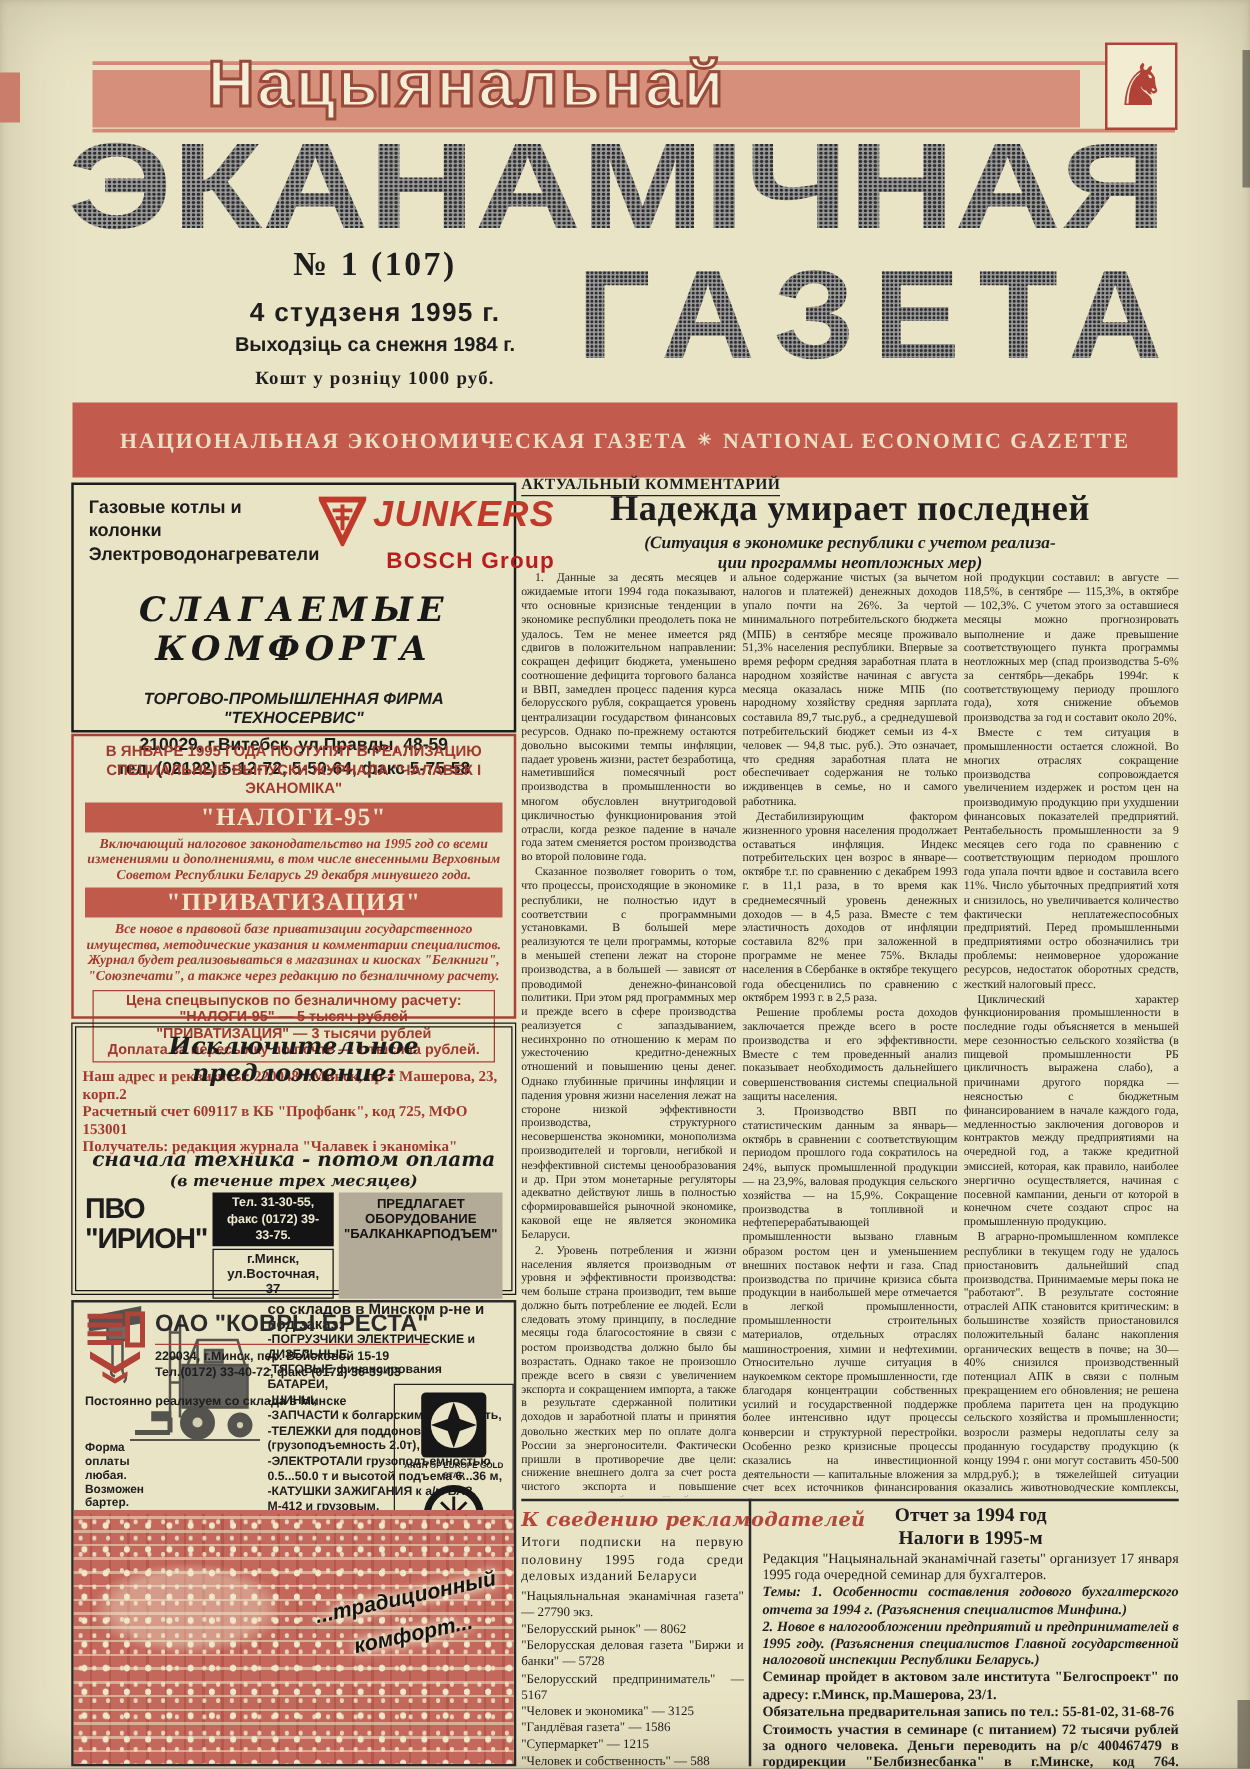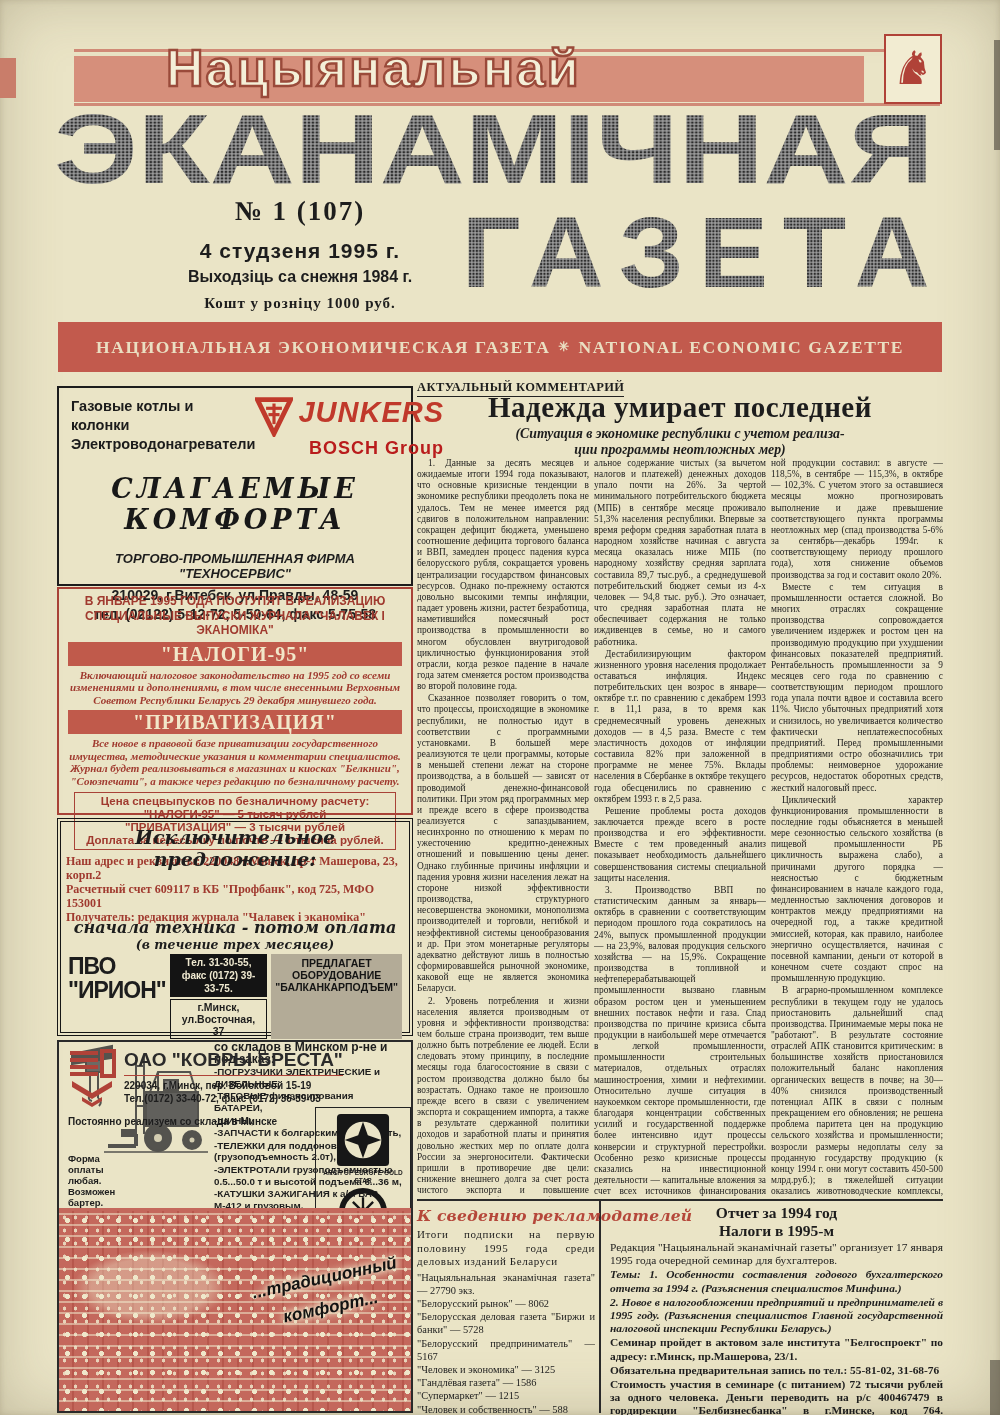--- a/index.html
+++ b/index.html
@@ -34,21 +34,21 @@
   }
   .title1{position:absolute;left:54px;top:98px;font-size:95px;line-height:100px;transform:scale(1.24,1.03);transform-origin:left top;letter-spacing:0px;}
   .title2{position:absolute;right:56px;top:200px;font-size:98px;line-height:100px;letter-spacing:14px;transform:scale(1.06,1.03);transform-origin:right top;}
   .issue-block{position:absolute;left:150px;top:196px;width:300px;text-align:center;}
   .issue-no{font-size:27px;font-weight:700;letter-spacing:2px;}
   .issue-date{font-family:"Liberation Sans",sans-serif;font-size:21px;font-weight:700;margin-top:12px;letter-spacing:1px;}
   .issue-since{font-family:"Liberation Sans",sans-serif;font-size:16px;font-weight:700;margin-top:5px;}
   .issue-price{font-size:15px;font-weight:700;margin-top:9px;letter-spacing:1px;}
 
   .gazette-band{
-    position:absolute;left:58px;top:322px;width:884px;height:50px;background:#c25a4d;
+    position:absolute;left:58px;top:322px;width:884px;height:60px;background:#c25a4d;
     display:flex;align-items:center;justify-content:space-between;box-sizing:border-box;padding:0 38px;
     color:#eadfc2;font-weight:700;font-size:17.5px;letter-spacing:1.6px;white-space:nowrap;
   }
   .gazette-band .star{font-size:13px;}
 
   
   .adbox{position:absolute;box-sizing:border-box;background:transparent;}
   .junkers{left:57px;top:386px;width:356px;height:200px;border:2px solid #1c1c1c;padding:9px 12px;}
   .j-top{display:flex;justify-content:space-between;}
   .j-lines{font-family:"Liberation Sans",sans-serif;font-weight:700;font-size:14.5px;line-height:19px;color:#1c1c1c;}

